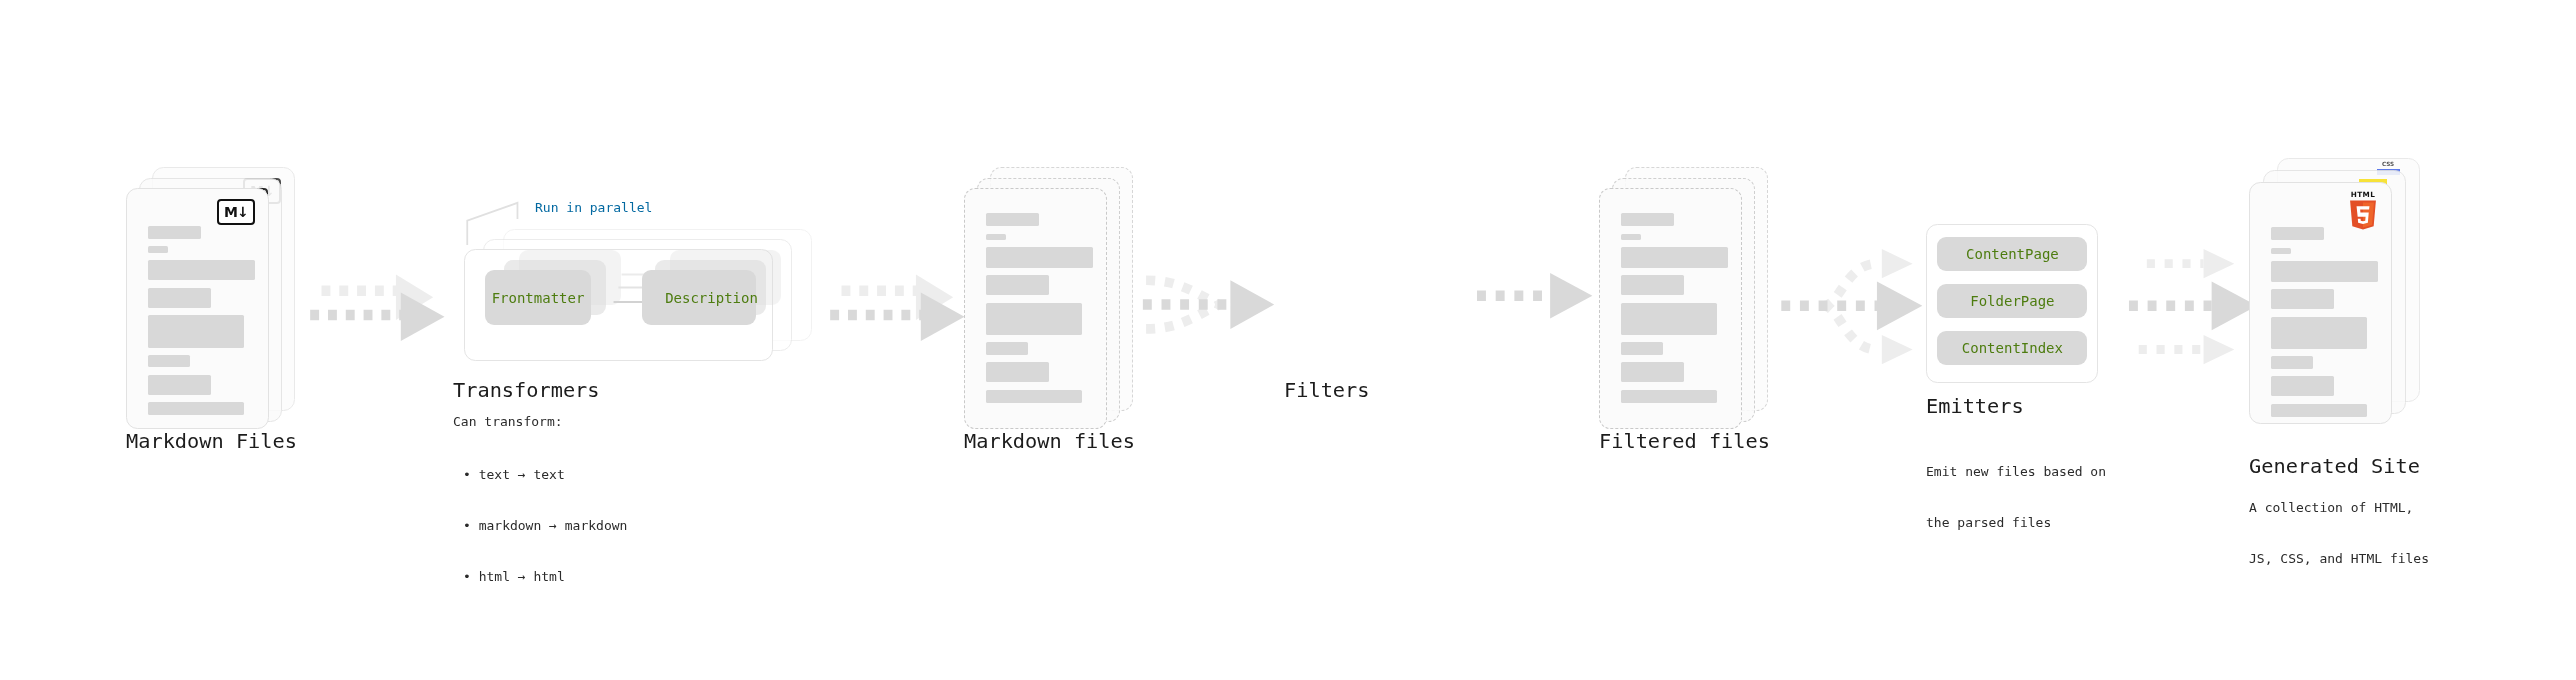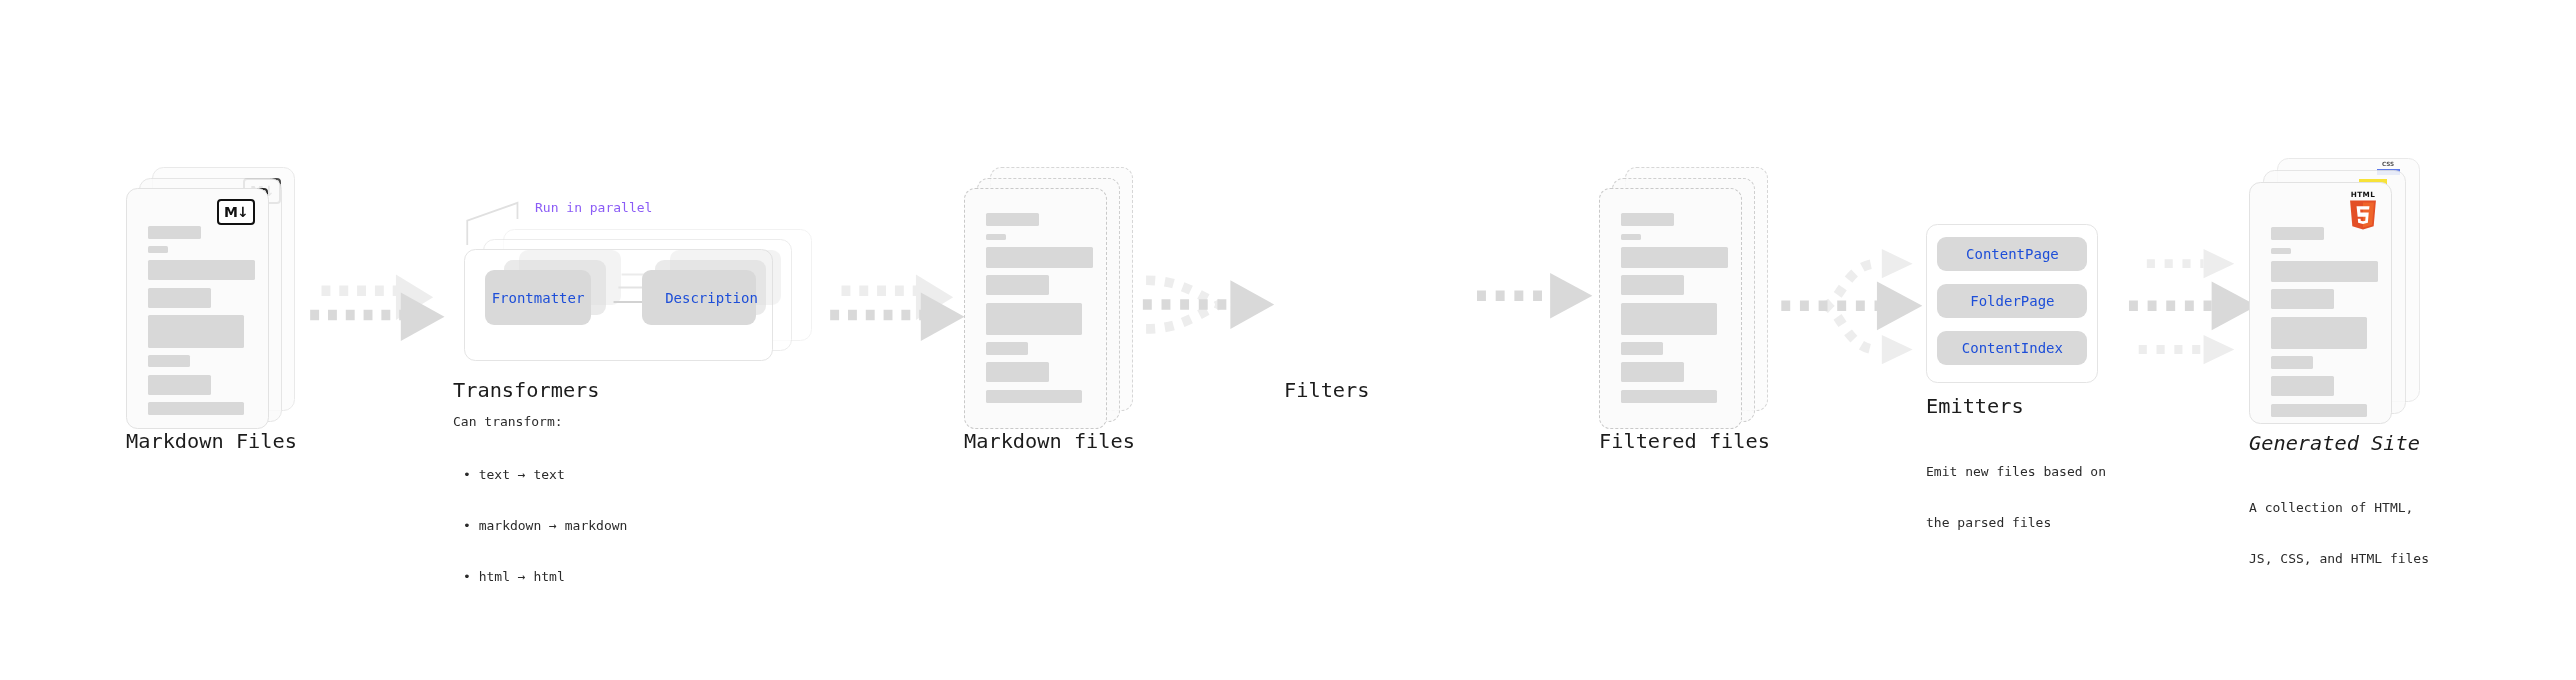--- a/index.html
+++ b/index.html
@@ -131,31 +131,31 @@
   .chip {
     position: absolute;
     box-sizing: border-box;
     background: #d9d9d9;
     border-radius: 9px;
     display: flex;
     align-items: center;
     justify-content: center;
     font-family: "DejaVu Sans Mono", "Liberation Mono", monospace;
     font-size: 14px;
-    color: #1d4ed8;
+    color: #4d7c0f;
     white-space: nowrap;
   }
   .chip.ghost2 { opacity: .35; background: #dedede; color: transparent; }
   .chip.ghost1 { opacity: .6; background: #dcdcdc; color: transparent; }
 
   .run-parallel {
     position: absolute;
     font-family: "DejaVu Sans Mono", "Liberation Mono", monospace;
     font-size: 13px;
-    color: #8b5cf6;
+    color: #0369a1;
     white-space: nowrap;
   }
 
   svg { display: block; overflow: visible; }
   .svg-abs { position: absolute; }
 </style>
 </head>
 <body>
 
 <div id="stage">
@@ -430,20 +430,20 @@
           <div class="doc-line" style="width:63px;  height:20.3px;"></div>
           <div class="doc-line" style="width:96px; height:32.5px;"></div>
           <div class="doc-line" style="width:42px;  height:12.2px;"></div>
           <div class="doc-line" style="width:63px;  height:20.3px;"></div>
           <div class="doc-line" style="width:96px; height:13px;"></div>
         </div>
       </div>
     </div>
   </div>
 
-  <div class="node label-title" style="left:2249px; top:431px;font-style:italic;">Generated Site</div>
+  <div class="node label-title" style="left:2249px; top:454px;">Generated Site</div>
   <div class="node label-sub" style="left:2249px; top:465px;">
     <div>A collection of HTML,</div>
     <div>JS, CSS, and HTML files</div>
   </div>
 
 </div>
 
 
 </body></html>

